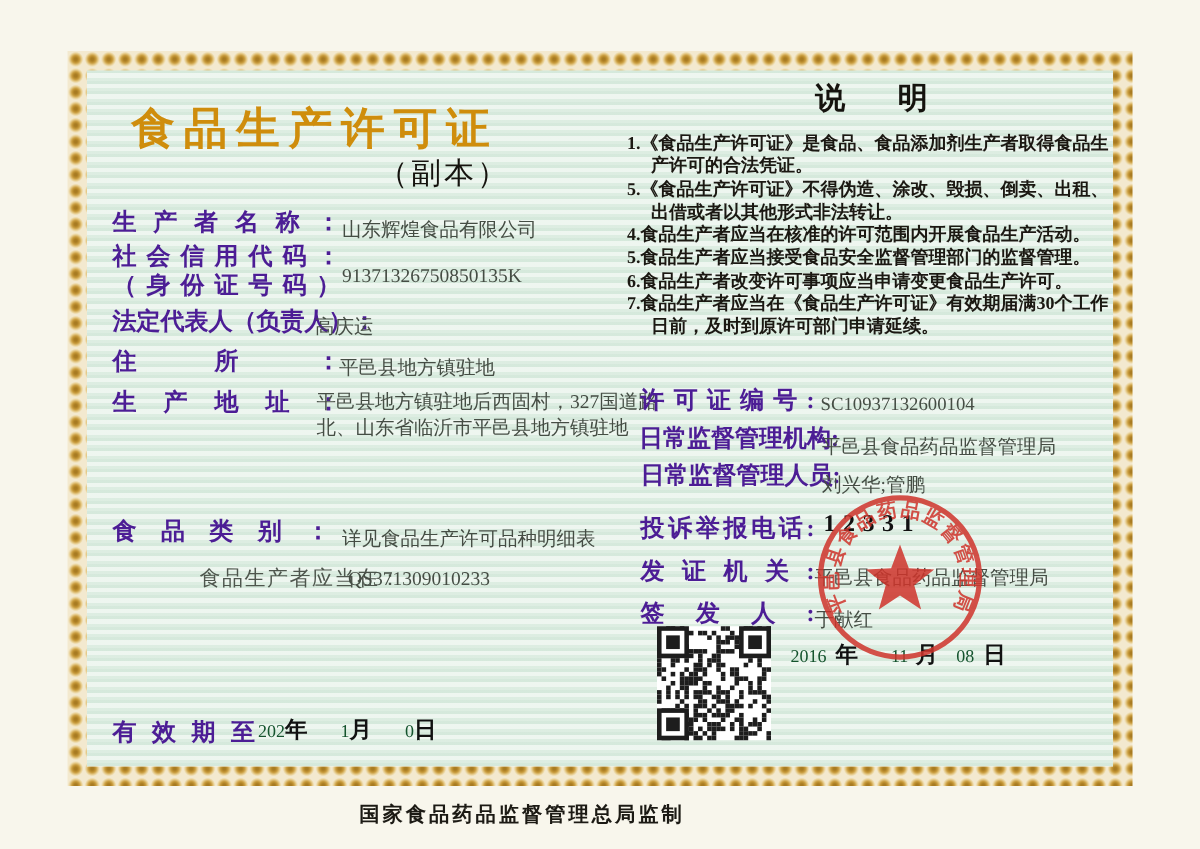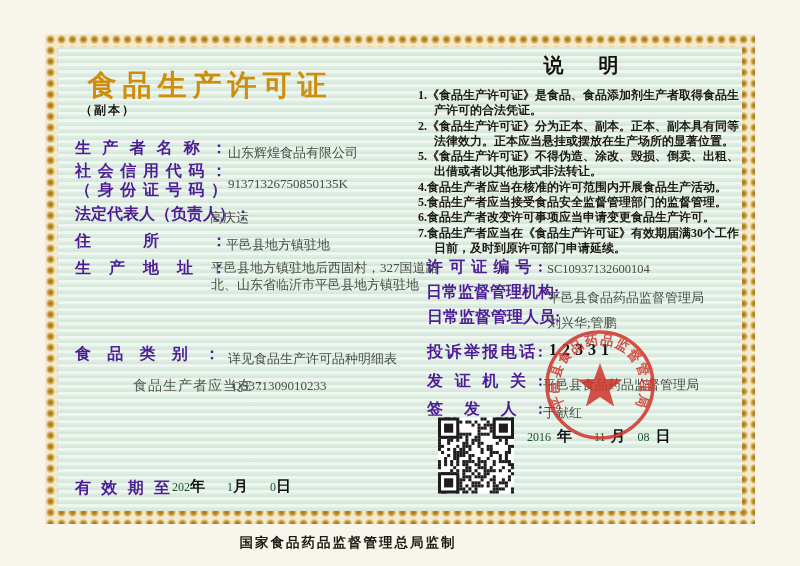--- a/index.html
+++ b/index.html
@@ -8,21 +8,21 @@
   
   .frame{position:absolute;left:45px;top:34px;width:710px;height:490px;
          background-color:#f3e9cf;
          background-image:radial-gradient(circle,#a87b22 1px,#c89a3a 2.5px,#e8cf92 4px,rgba(0,0,0,0) 5px);
          background-size:11px 11px;}
   .inner{position:absolute;left:13px;top:13px;right:13px;bottom:13px;
          background-color:#e7f2e9;
          background-image:repeating-linear-gradient(180deg,rgba(185,218,198,.38) 0 2px,rgba(255,255,255,.30) 2px 5px,rgba(198,226,209,.30) 5px 7px);}
   .abs{position:absolute;}
   .title{font-size:29px;font-weight:bold;color:#cf8d0c;letter-spacing:6px;text-align:center;width:260px;}
-  .subtitle{font-size:12px;font-weight:bold;text-align:left;width:260px;letter-spacing:2px;}
+  .subtitle{font-size:20px;font-weight:normal;text-align:right;width:260px;letter-spacing:2px;}
   .lbl{font-size:16px;font-weight:bold;color:#4c1d95;white-space:nowrap;}
   .jl{display:inline-block;text-align:justify;text-align-last:justify;}
   .w150{width:152px;} .w145{width:145px;} .w115{width:116px;} .w95{width:95px;}
   .val{font-size:13px;color:#454d44;white-space:nowrap;}
   .val2{font-size:12.5px;color:#454d44;white-space:nowrap;}
   .softlbl{font-size:14px;color:#4e564d;white-space:nowrap;letter-spacing:1px;}
   .notes-title{font-size:20px;font-weight:bold;letter-spacing:35px;text-indent:35px;text-align:center;width:322px;}
   .notes{width:326px;font-size:12px;font-weight:bold;line-height:15.3px;color:#1b1812;}
   .note-item{padding-left:16px;text-indent:-16px;}
   .phone{font-size:16px;font-weight:bold;letter-spacing:5px;color:#111;}
@@ -67,21 +67,20 @@
   <div class="abs val" style="left:232px;top:378px;">QS371309010233</div>
 
   <div class="abs lbl jl w95" style="left:75px;top:478px;">有效期至</div>
   <div class="abs" style="left:172px;top:477px;">
     <span class="dlight">202</span><span class="dunit">年</span><span style="display:inline-block;width:22px;"></span><span class="dlight">1</span><span class="dunit">月</span><span style="display:inline-block;width:22px;"></span><span class="dlight">0</span><span class="dunit">日</span>
   </div>
 
   <div class="abs notes-title" style="left:420px;top:52px;">说明</div>
   <div class="abs notes" style="left:418px;top:88px;">
     <div class="note-item">1.《食品生产许可证》是食品、食品添加剂生产者取得食品生产许可的合法凭证。</div>
-    <div class="note-item">2.《食品生产许可证》分为正本、副本。正本、副本具有同等法律效力。正本应当悬挂或摆放在生产场所的显著位置。</div>
     <div class="note-item">5.《食品生产许可证》不得伪造、涂改、毁损、倒卖、出租、出借或者以其他形式非法转让。</div>
     <div class="note-item">4.食品生产者应当在核准的许可范围内开展食品生产活动。</div>
     <div class="note-item">5.食品生产者应当接受食品安全监督管理部门的监督管理。</div>
     <div class="note-item">6.食品生产者改变许可事项应当申请变更食品生产许可。</div>
     <div class="note-item">7.食品生产者应当在《食品生产许可证》有效期届满30个工作日前，及时到原许可部门申请延续。</div>
   </div>
 
   <div class="abs lbl jl w115" style="left:427px;top:257px;">许可证编号:</div>
   <div class="abs val2" style="left:547px;top:262px;">SC10937132600104</div>
 

